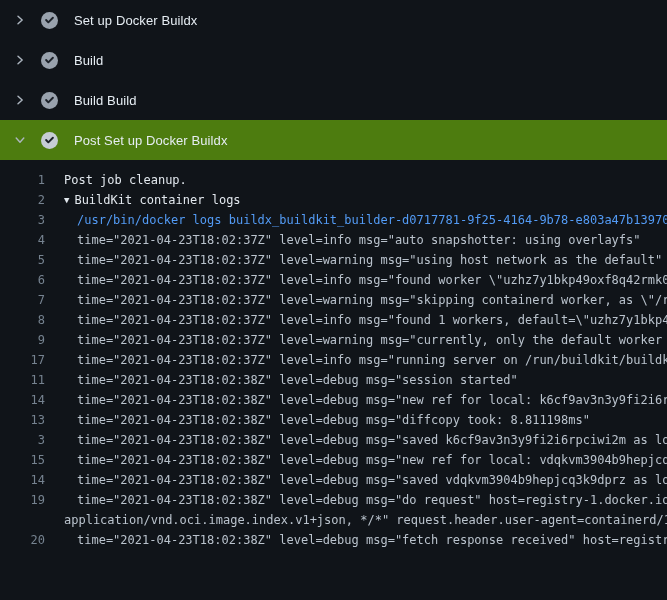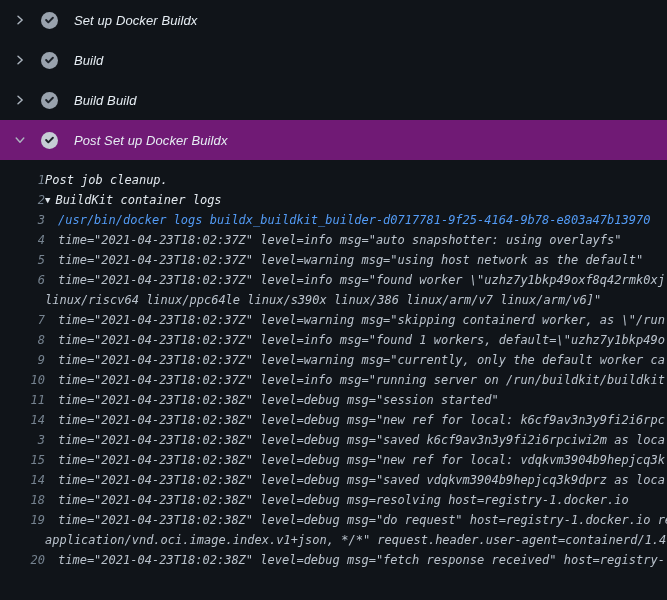--- a/index.html
+++ b/index.html
@@ -2,32 +2,32 @@
 <html><head>
 <meta charset="utf-8">
 <style>
   * { margin: 0; padding: 0; box-sizing: border-box; }
   html, body {
     width: 667px; height: 600px;
     overflow: hidden;
     background: #101419;
     font-family: "Liberation Sans", sans-serif;
   }
-  .app { width: 667px; height: 600px; position: relative; font-style: italic; }
+  .app { width: 667px; height: 600px; position: relative; }
 
   
   .steps { width: 100%; }
   .step {
     height: 40px;
     display: flex;
     align-items: center;
     padding-left: 12px;
     cursor: pointer;
   }
-  .step.expanded { background: #701a75; }
+  .step.expanded { background: #4d7c0f; }
   .chev {
     width: 16px; height: 16px;
     display: inline-flex; align-items: center; justify-content: center;
     flex-shrink: 0;
   }
   .check {
     width: 17px; height: 17px;
     margin-left: 13px;
     display: inline-flex; align-items: center; justify-content: center;
     flex-shrink: 0;
@@ -50,20 +50,21 @@
   }
   .log-row { display: flex; height: 20px; white-space: pre; }
   .num {
     width: 45px;
     flex-shrink: 0;
     text-align: right;
     color: #768390;
     user-select: none;
   }
   .content {
+    margin-left: 19px;
     color: #bac3cd;
     white-space: pre;
   }
   .content.indent { padding-left: 13px; }
   .content.bright { color: #e2e8ee; }
   .content.command { color: #539bf5; }
   .expander {
     display: inline-block;
     font-size: 9px;
     margin-right: 5px;
@@ -139,28 +140,27 @@
 
   </div>
 
   <div class="log">
       <div class="log-row"><span class="num">1</span><span class="content bright">Post job cleanup.</span></div>
       <div class="log-row"><span class="num">2</span><span class="content bright"><span class="expander">▼</span>BuildKit container logs</span></div>
       <div class="log-row"><span class="num">3</span><span class="content command indent">/usr/bin/docker logs buildx_buildkit_builder-d0717781-9f25-4164-9b78-e803a47b13970</span></div>
       <div class="log-row"><span class="num">4</span><span class="content indent">time="2021-04-23T18:02:37Z" level=info msg="auto snapshotter: using overlayfs"</span></div>
       <div class="log-row"><span class="num">5</span><span class="content indent">time="2021-04-23T18:02:37Z" level=warning msg="using host network as the default"</span></div>
       <div class="log-row"><span class="num">6</span><span class="content indent">time="2021-04-23T18:02:37Z" level=info msg="found worker \"uzhz7y1bkp49oxf8q42rmk0xj</span></div>
-      <div class="log-row"><span class="num"></span><span class="content">linux/riscv64 linux/ppc64le linux/s390x linux/386 linux/arm/v7 linux/arm/v6]"</span></div>
       <div class="log-row"><span class="num">7</span><span class="content indent">time="2021-04-23T18:02:37Z" level=warning msg="skipping containerd worker, as \"/run</span></div>
       <div class="log-row"><span class="num">8</span><span class="content indent">time="2021-04-23T18:02:37Z" level=info msg="found 1 workers, default=\"uzhz7y1bkp49o</span></div>
       <div class="log-row"><span class="num">9</span><span class="content indent">time="2021-04-23T18:02:37Z" level=warning msg="currently, only the default worker ca</span></div>
-      <div class="log-row"><span class="num">10</span><span class="content indent">time="2021-04-23T18:02:37Z" level=info msg="running server on /run/buildkit/buildkit</span></div>
+      <div class="log-row"><span class="num">17</span><span class="content indent">time="2021-04-23T18:02:37Z" level=info msg="running server on /run/buildkit/buildkit</span></div>
       <div class="log-row"><span class="num">11</span><span class="content indent">time="2021-04-23T18:02:38Z" level=debug msg="session started"</span></div>
       <div class="log-row"><span class="num">14</span><span class="content indent">time="2021-04-23T18:02:38Z" level=debug msg="new ref for local: k6cf9av3n3y9fi2i6rpc</span></div>
+      <div class="log-row"><span class="num">13</span><span class="content indent">time="2021-04-23T18:02:38Z" level=debug msg="diffcopy took: 8.811198ms"</span></div>
       <div class="log-row"><span class="num">3</span><span class="content indent">time="2021-04-23T18:02:38Z" level=debug msg="saved k6cf9av3n3y9fi2i6rpciwi2m as loca</span></div>
       <div class="log-row"><span class="num">15</span><span class="content indent">time="2021-04-23T18:02:38Z" level=debug msg="new ref for local: vdqkvm3904b9hepjcq3k</span></div>
       <div class="log-row"><span class="num">14</span><span class="content indent">time="2021-04-23T18:02:38Z" level=debug msg="saved vdqkvm3904b9hepjcq3k9dprz as loca</span></div>
-      <div class="log-row"><span class="num">18</span><span class="content indent">time="2021-04-23T18:02:38Z" level=debug msg=resolving host=registry-1.docker.io</span></div>
       <div class="log-row"><span class="num">19</span><span class="content indent">time="2021-04-23T18:02:38Z" level=debug msg="do request" host=registry-1.docker.io re</span></div>
       <div class="log-row"><span class="num"></span><span class="content">application/vnd.oci.image.index.v1+json, */*" request.header.user-agent=containerd/1.4</span></div>
       <div class="log-row"><span class="num">20</span><span class="content indent">time="2021-04-23T18:02:38Z" level=debug msg="fetch response received" host=registry-</span></div>
     </div>
 </div>
 
 </body></html>

